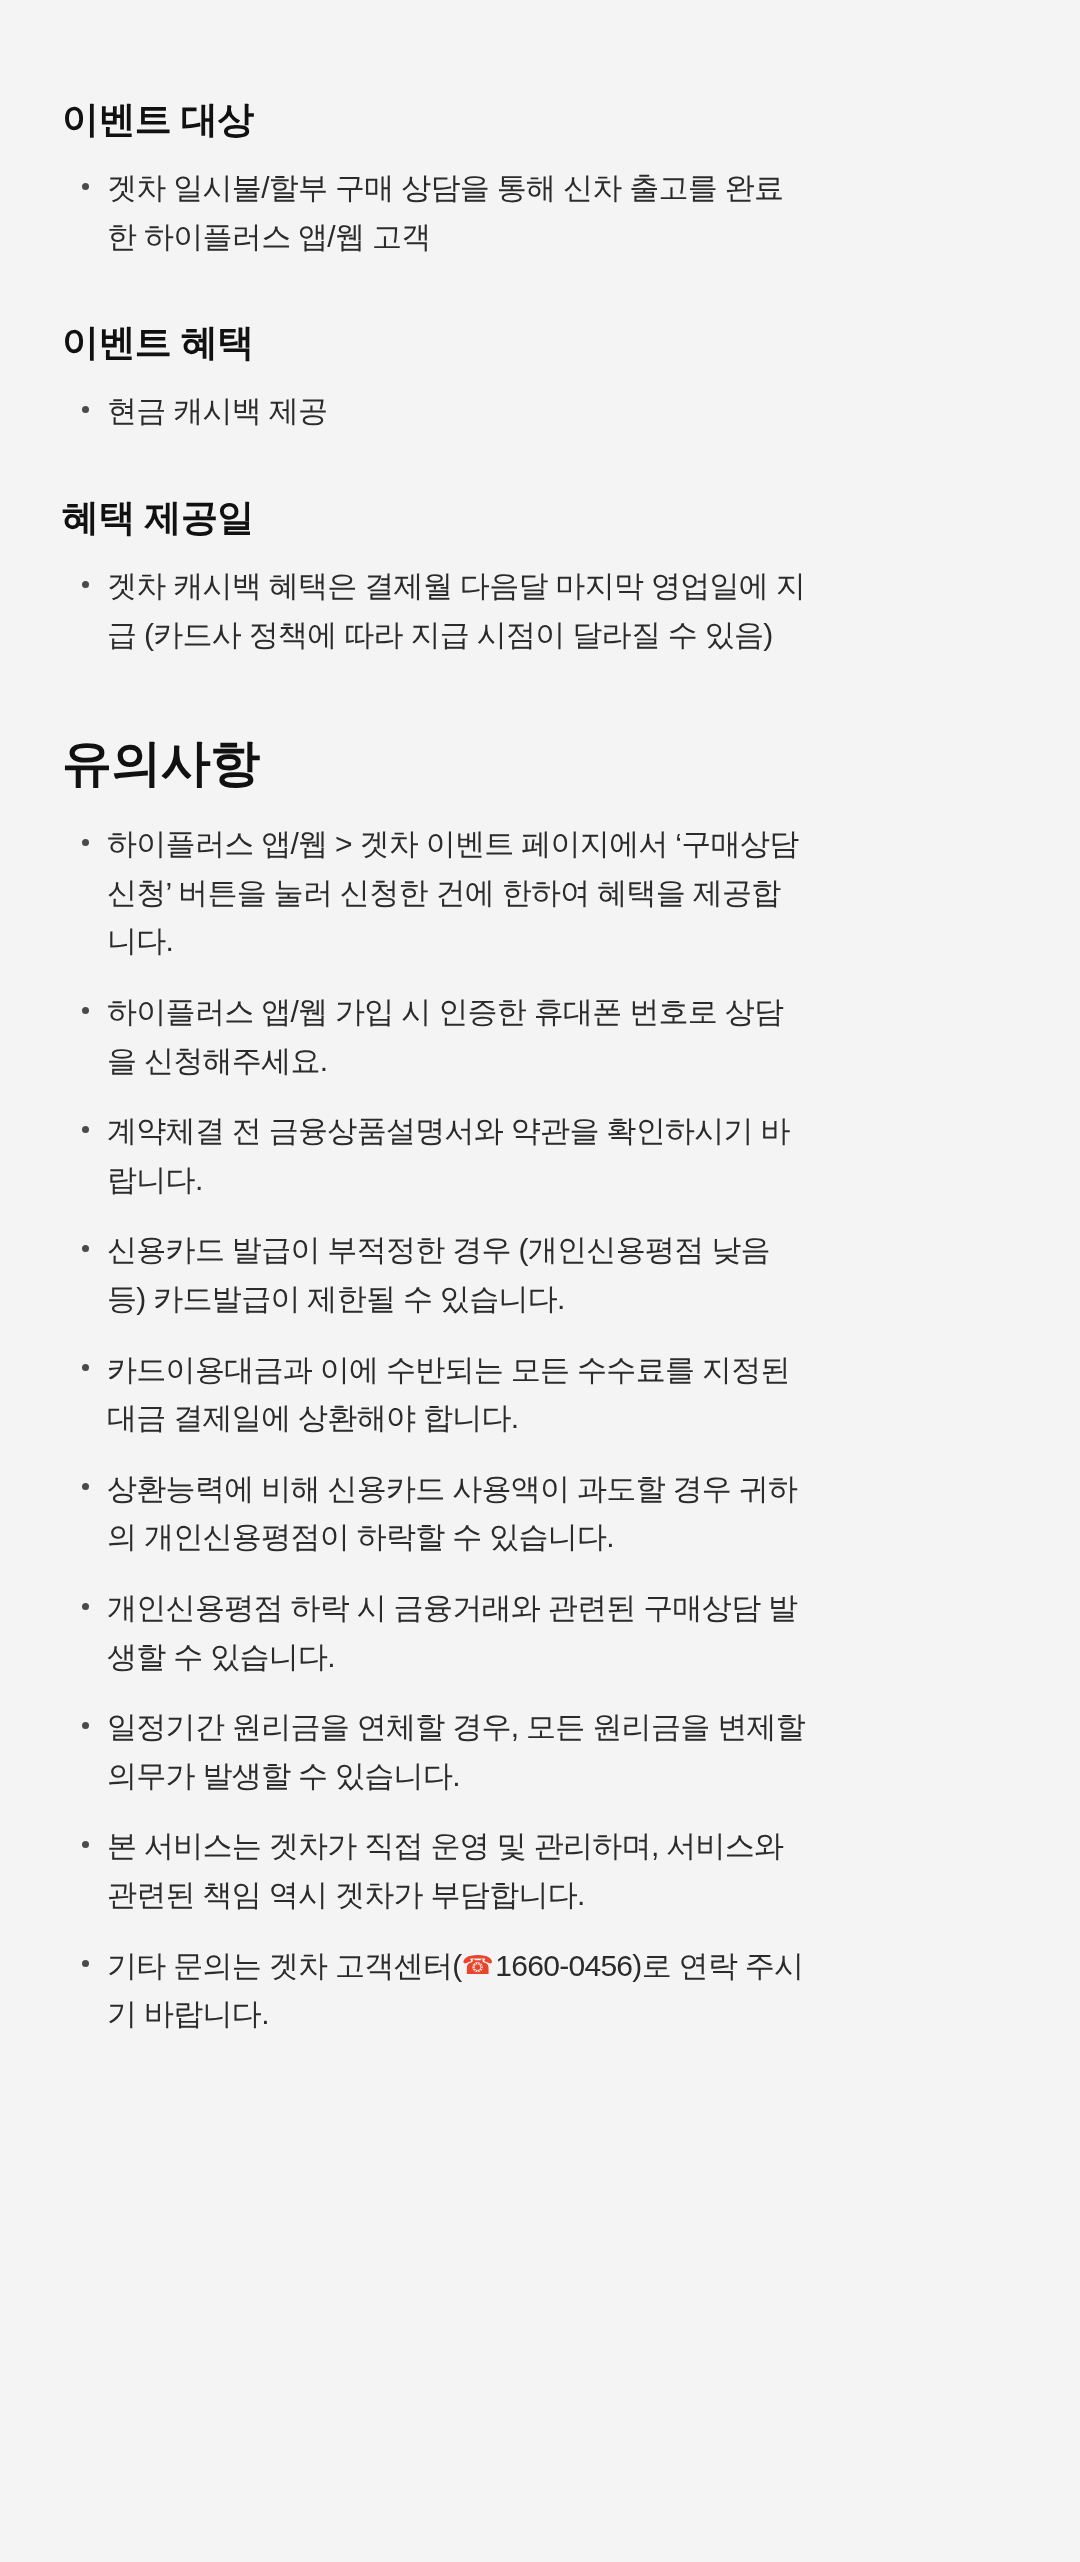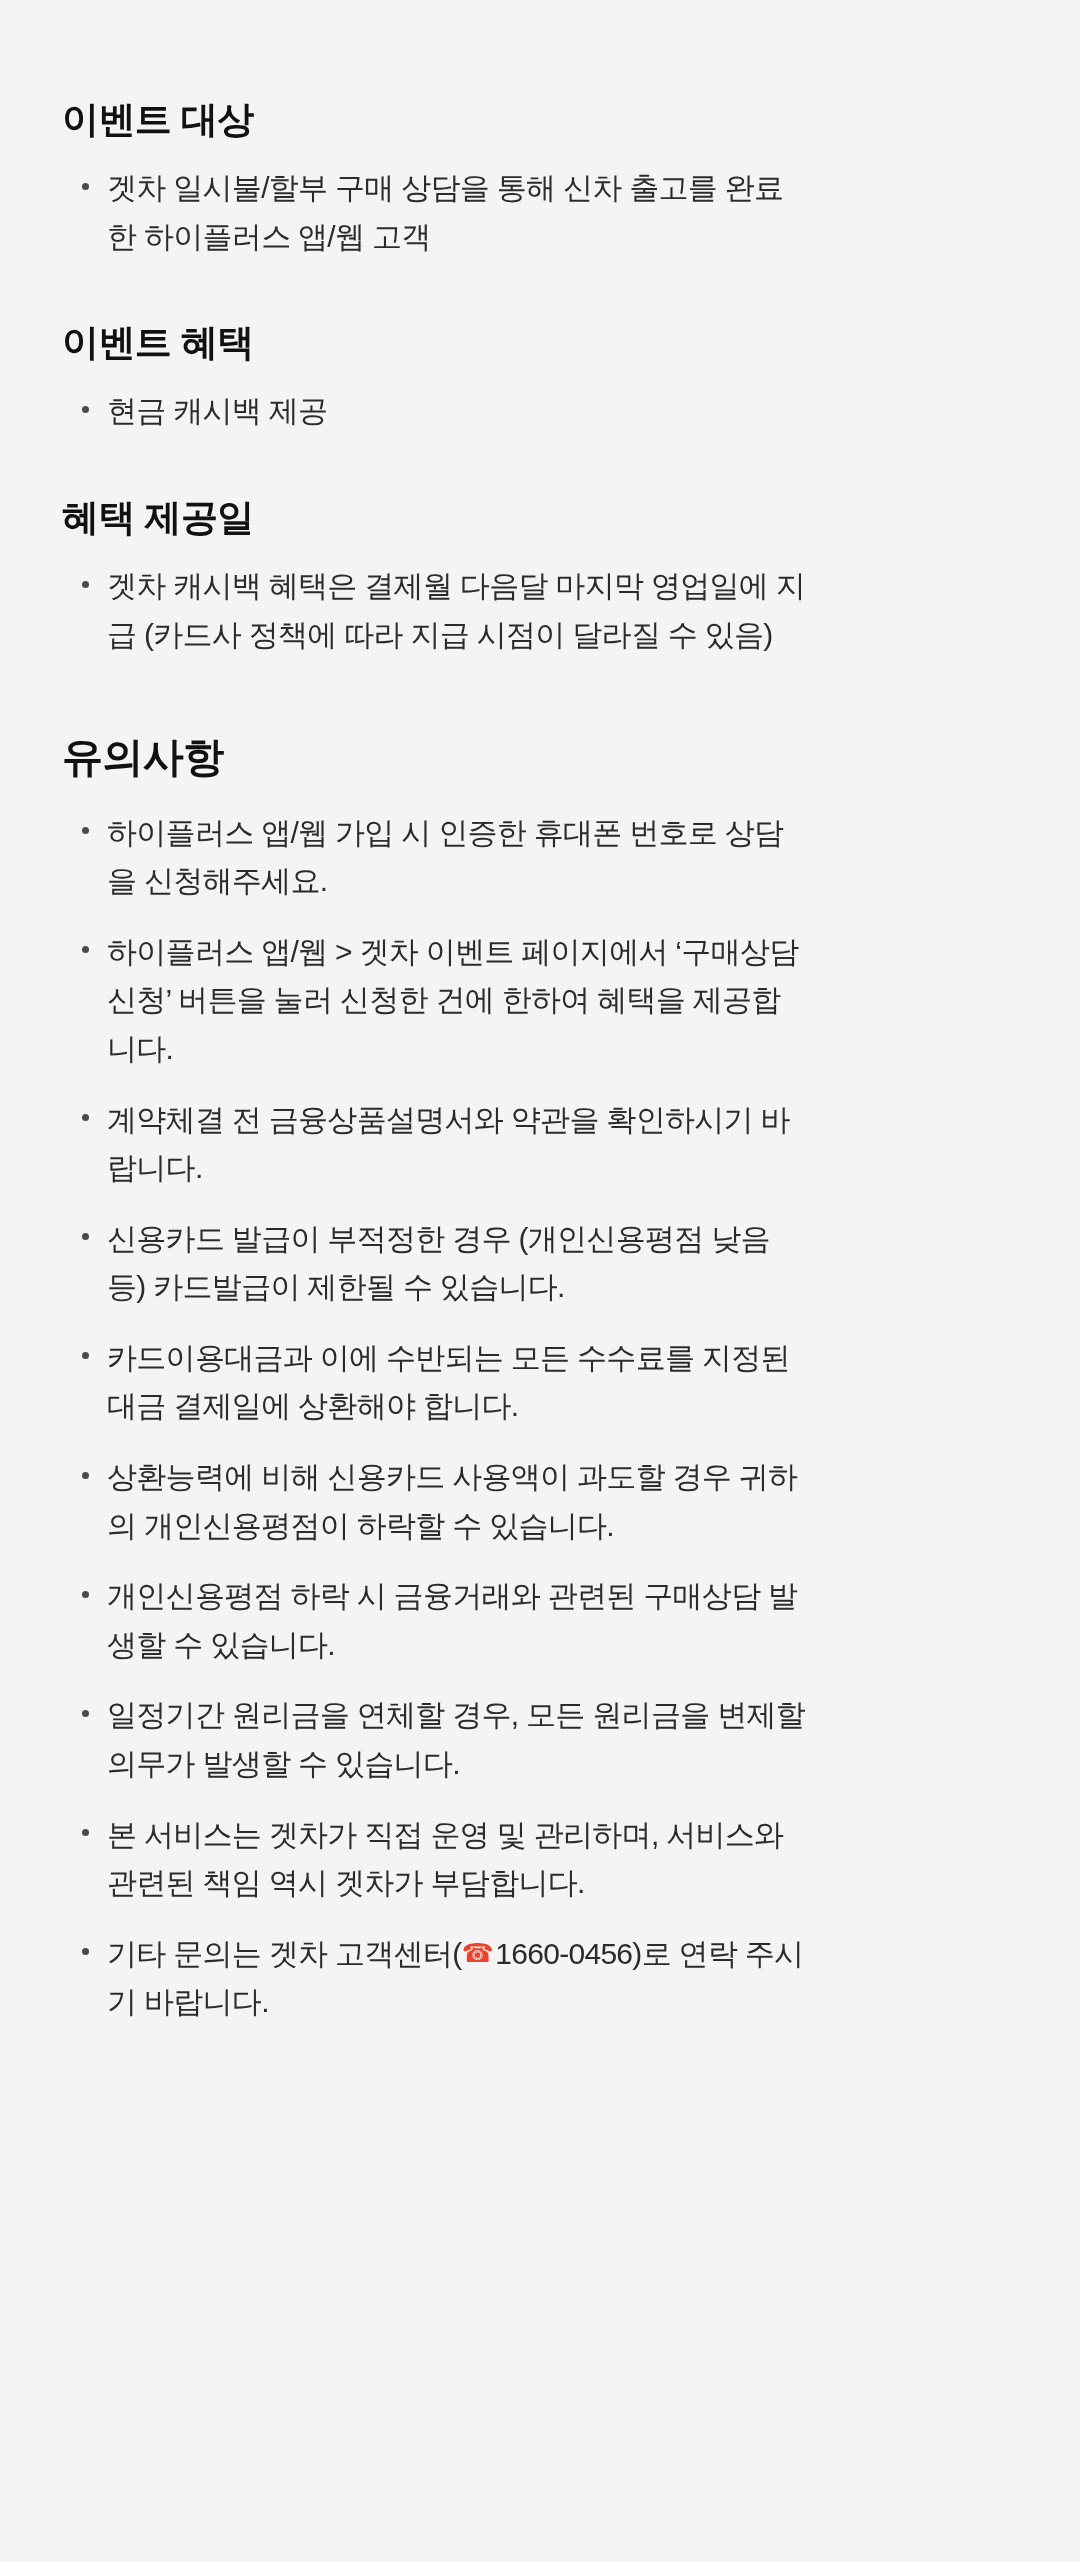--- a/index.html
+++ b/index.html
@@ -28,21 +28,21 @@
   }
   .section-title {
     font-size: 37px;
     font-weight: bold;
     color: #111111;
     letter-spacing: -0.6px;
     line-height: 1.3;
     margin: 0 0 20px 0;
   }
   .section-title.big {
-    font-size: 41px;
+    font-size: 50px;
     margin-bottom: 24px;
   }
   ul.bullets {
     list-style: none;
     margin: 16px;
     padding: 0;
   }
   ul.bullets li {
     position: relative;
     padding-left: 29px;
@@ -106,25 +106,25 @@
         <span>겟차 캐시백 혜택은 결제월 다음달 마지막 영업일에 지급 (카드사 정책에 따라 지급 시점이 달라질 수 있음)</span>
       </li>
     </ul>
   </div>
 
   <div class="section" style="margin-top:72px;">
     <h2 class="section-title big">유의사항</h2>
     <ul class="bullets">
       <li>
         <span class="dot"></span>
-        <span>하이플러스 앱/웹 가입 시 인증한 휴대폰 번호로 상담을 신청해주세요.</span>
+        <span>하이플러스 앱/웹 &gt; 겟차 이벤트 페이지에서 ‘구매상담 신청’  버튼을 눌러 신청한 건에 한하여 혜택을 제공합니다.</span>
       </li>
       <li>
         <span class="dot"></span>
-        <span>하이플러스 앱/웹 &gt; 겟차 이벤트 페이지에서 ‘구매상담 신청’  버튼을 눌러 신청한 건에 한하여 혜택을 제공합니다.</span>
+        <span>하이플러스 앱/웹 가입 시 인증한 휴대폰 번호로 상담을 신청해주세요.</span>
       </li>
       <li>
         <span class="dot"></span>
         <span>계약체결 전 금융상품설명서와 약관을 확인하시기 바랍니다.</span>
       </li>
       <li>
         <span class="dot"></span>
         <span>신용카드 발급이 부적정한 경우 (개인신용평점 낮음 등) 카드발급이 제한될 수 있습니다.</span>
       </li>
       <li>

